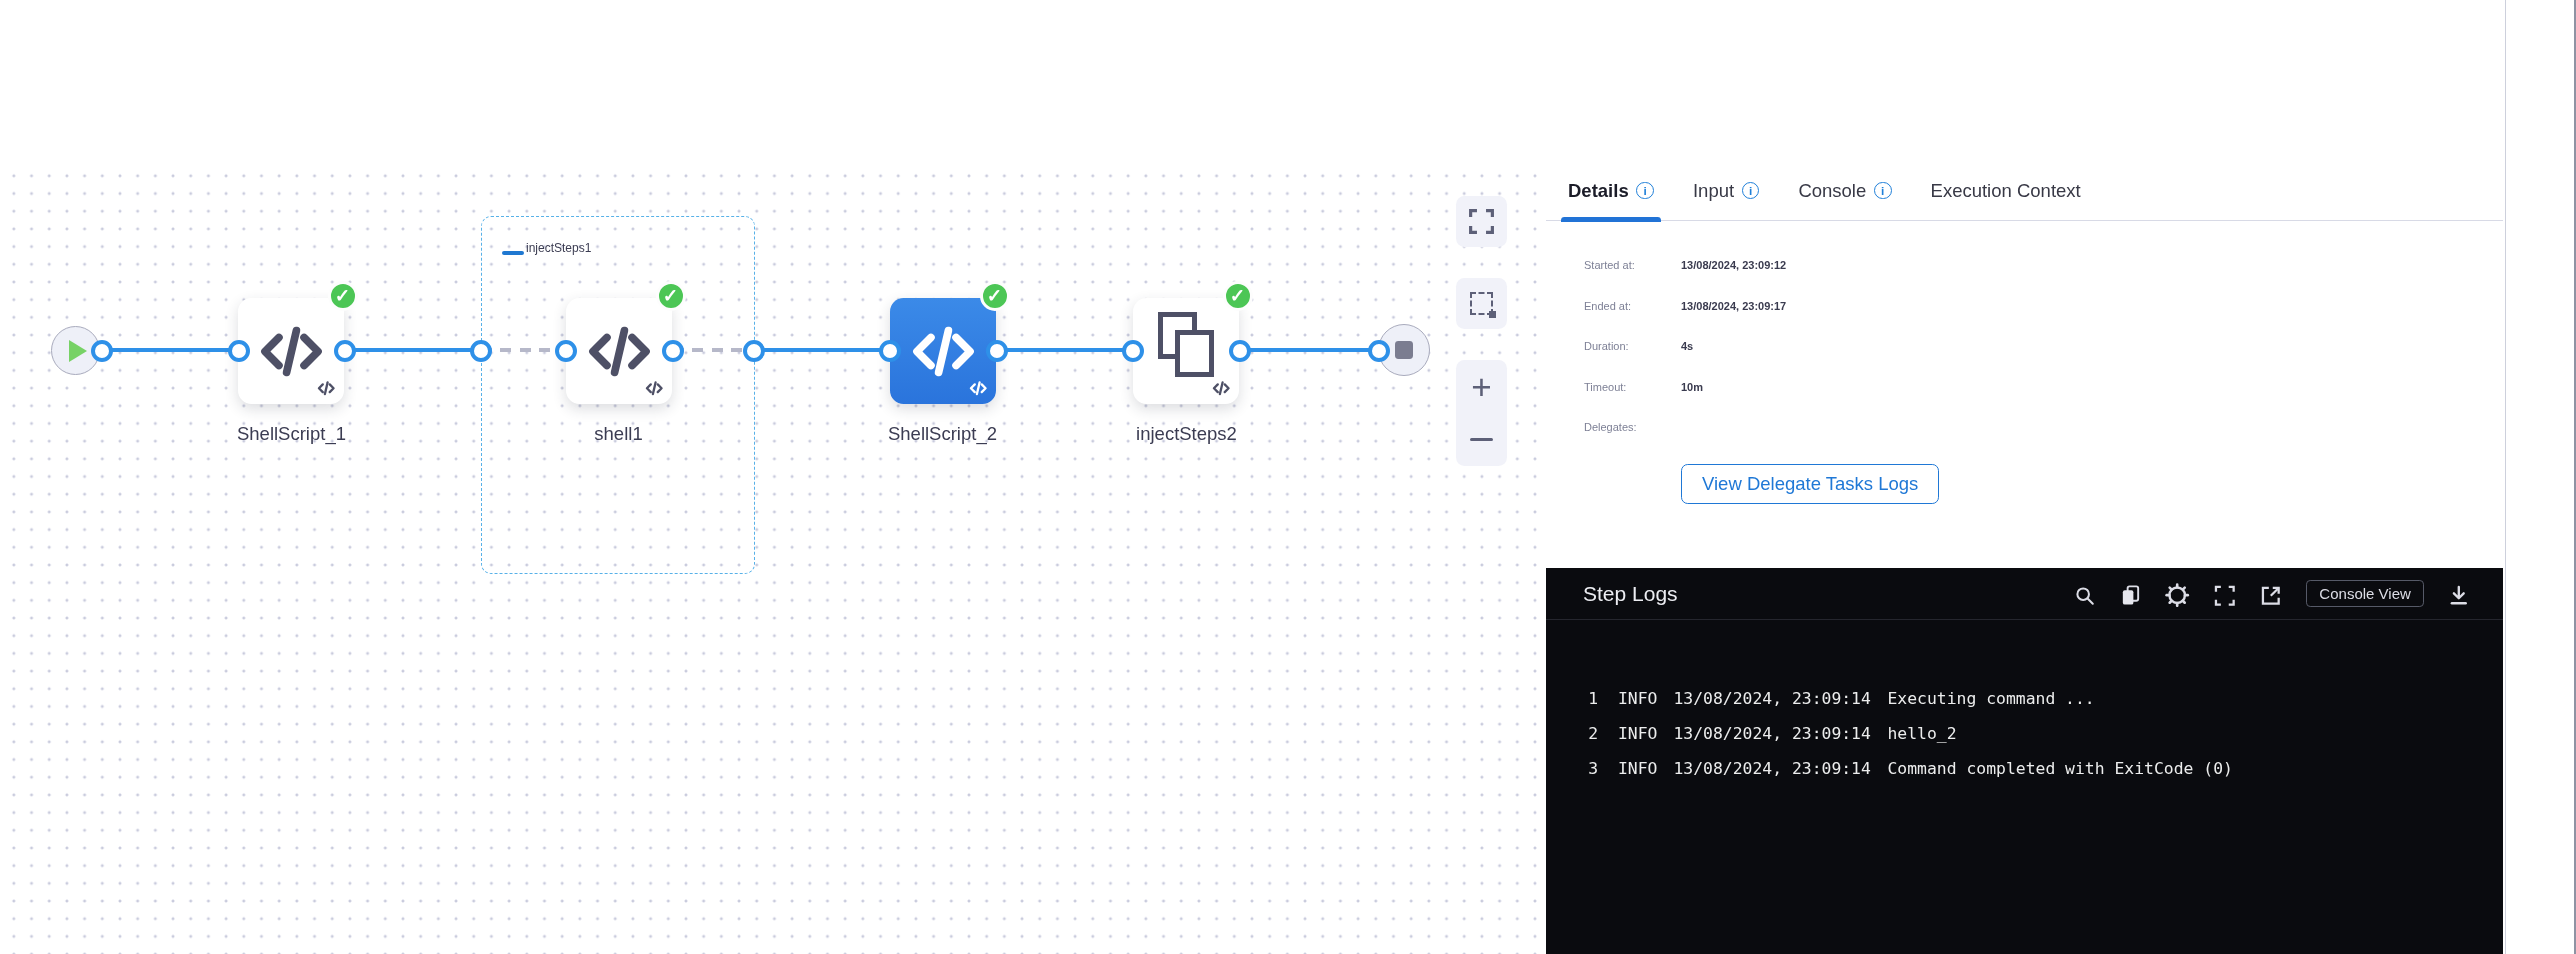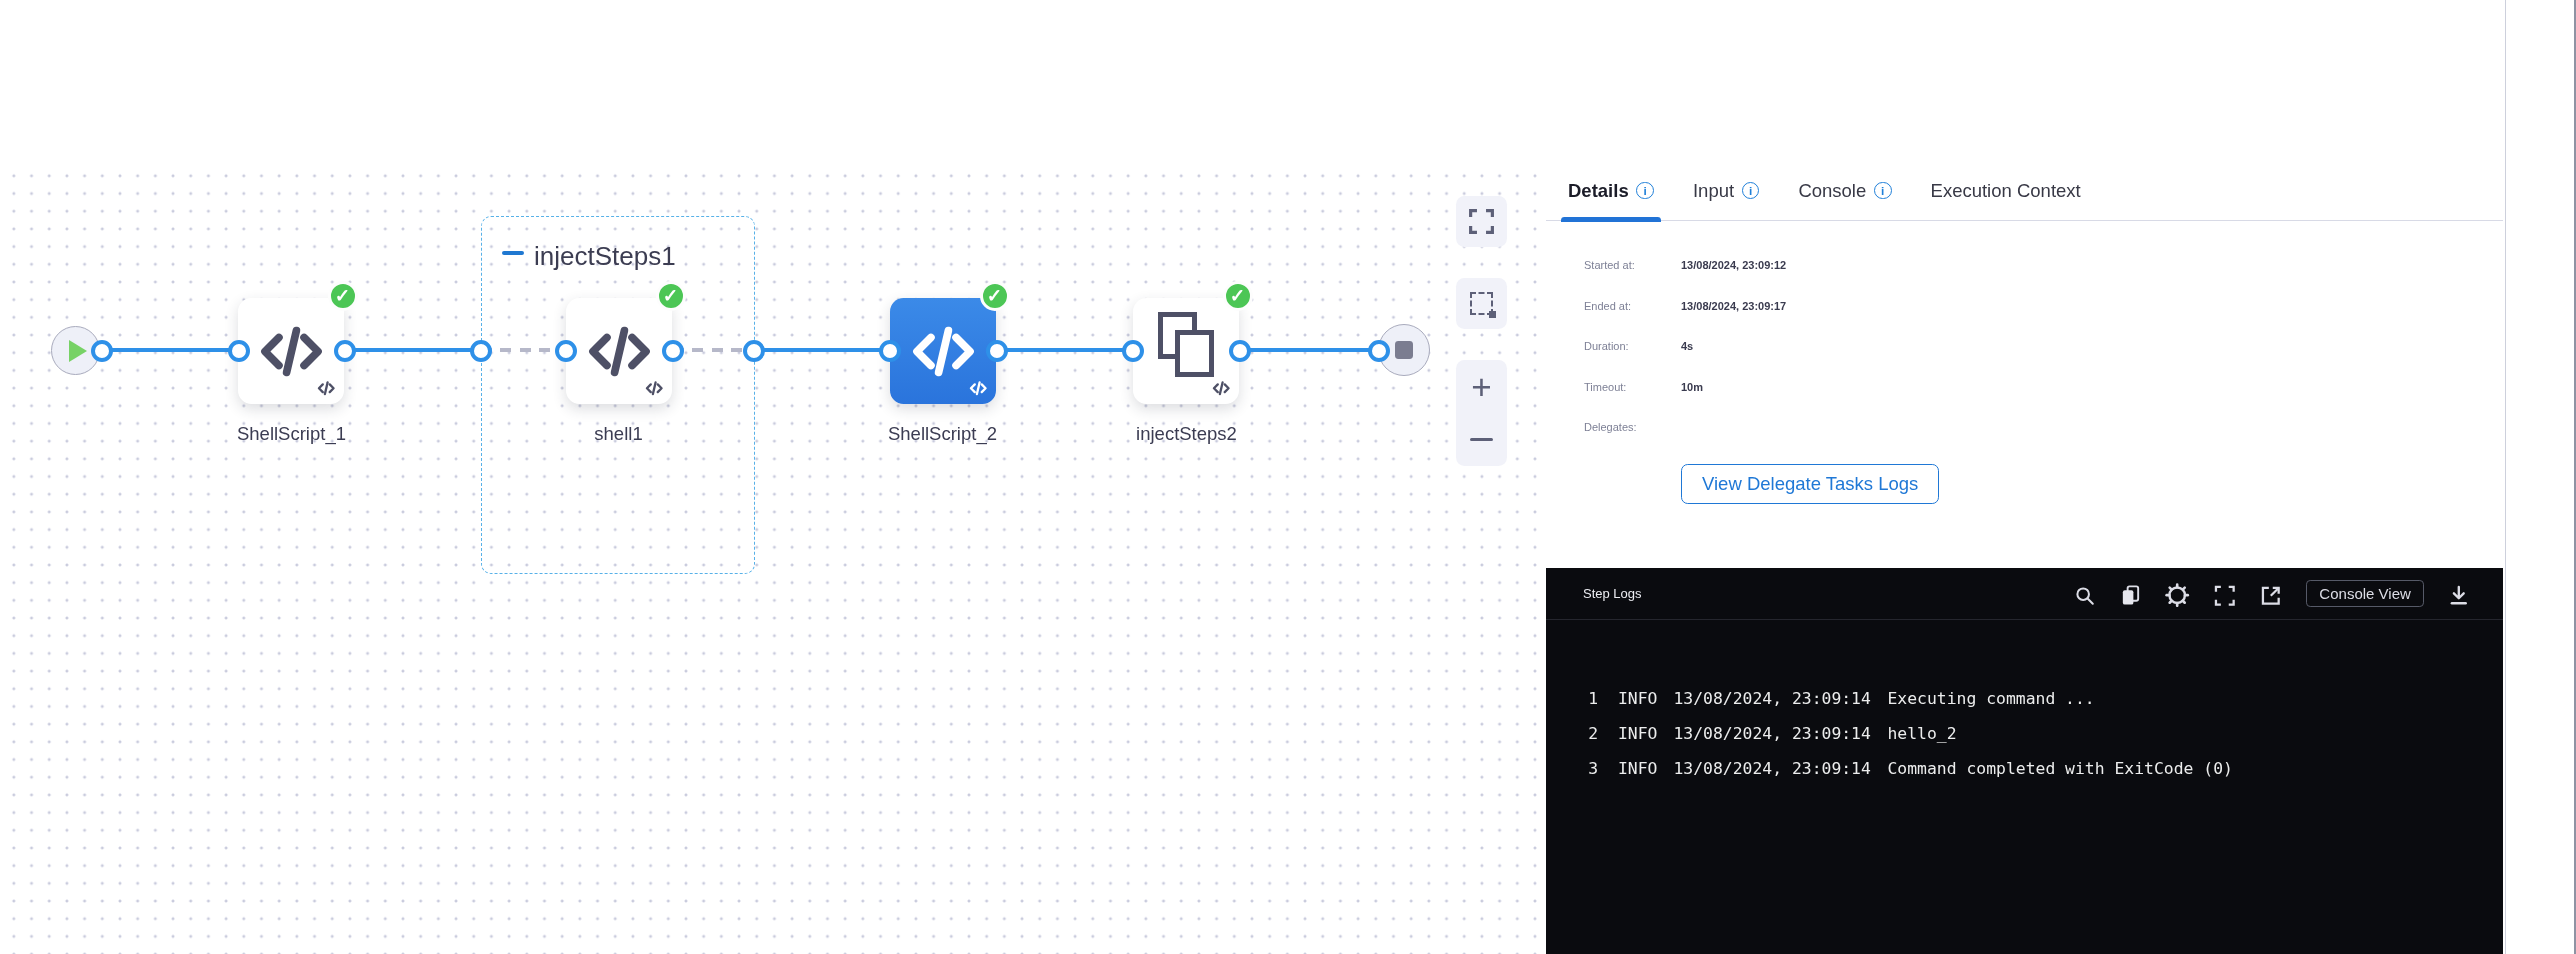--- a/index.html
+++ b/index.html
@@ -42,21 +42,21 @@
     border:3.4px solid #fdfdfd; color:#fff; font-size:18.5px; font-weight:bold; display:flex; align-items:center; justify-content:center; z-index:5; }
 
   .copy-squares { position:relative; width:57px; height:66px; }
   .copy-squares .back { position:absolute; left:0; top:0; width:39px; height:47px; border:5px solid #4e5066; background:transparent; }
   .copy-squares .front { position:absolute; left:17.7px; top:17.7px; width:39px; height:47px; border:5px solid #4e5066; background:#fff; }
 
   .node-label { position:absolute; top:261px; width:219px; text-align:center; font-size:18.5px; color:#3b3c52; z-index:3; }
 
   .group-box { position:absolute; left:481px; top:54px; width:274px; height:358px; border:1.7px dashed #57b1e8; border-radius:10px; z-index:1; }
   .group-minus { position:absolute; left:20px; top:34px; width:22px; height:4.2px; background:#1f78d1; border-radius:2.5px; cursor:pointer; }
-  .group-label { position:absolute; left:52px; top:23.6px; font-size:26px; color:#3c3d52; }
+  .group-label { position:absolute; left:44px; top:23.6px; font-size:12px; color:#3c3d52; }
 
   .canvas-btn { position:absolute; left:1456px; width:51px; background:#f1f2f9; border-radius:8.4px; display:flex; flex-direction:column;
     align-items:center; justify-content:center; z-index:6; cursor:pointer; }
   .canvas-btn svg { display:block; }
   .sel-square { width:23.6px; height:23.6px; border:2.5px dashed #5d6078; position:relative; }
   .sel-square .handle { position:absolute; right:-5px; bottom:-5px; width:7.6px; height:7.6px; background:#5d6078; }
   .zoom-pill { position:absolute; left:1456px; top:198px; width:51px; height:106px; background:#f1f2f9; border-radius:8.4px;
     display:flex; flex-direction:column; z-index:6; }
   .zoom-half { flex:1; display:flex; align-items:center; justify-content:center; cursor:pointer; color:#5d6078; }
   .plus-glyph { font-size:35px; font-weight:300; line-height:1; }
@@ -75,21 +75,21 @@
   .d-row { display:flex; margin-bottom:22px; font-size:11px; line-height:18.5px; }
   .d-label { width:97px; color:#7e8196; flex:none; }
   .d-value { font-weight:bold; color:#3a3b4f; max-width:505px; }
   .d-link { color:#1f78d6; font-weight:normal; cursor:pointer; }
   .delegate-btn { margin:5px 0 0 97px; display:inline-block; padding:8.4px 20px; border:1.7px solid #1f78d6; border-radius:6.7px;
     color:#1f78d6; font-size:18.5px; background:#fff; cursor:pointer; font-family:"Liberation Sans", sans-serif; }
 
   
   .log-panel { position:absolute; left:1546px; top:568px; width:957px; height:386px; background:#0a0b0f; }
   .log-header { display:flex; align-items:center; height:52px; padding:0 32px 0 37px; border-bottom:1.7px solid #25262e; }
-  .log-title { font-size:13px; color:#ecedf2; flex:none; }
+  .log-title { font-size:21px; color:#ecedf2; flex:none; }
   .log-spacer { flex:1; }
   .log-icons { display:flex; align-items:flex-end; gap:23px; }
   .log-icons svg { display:block; cursor:pointer; }
   .console-btn { border:1.7px solid #565a68; border-radius:4.2px; color:#dcdde6; font-size:15px; padding:4.2px 12.6px; background:transparent;
     cursor:pointer; font-family:"Liberation Sans", sans-serif; white-space:nowrap; }
   .log-body { padding:61px 0 0 35px; font-family:"DejaVu Sans Mono", monospace; font-size:16.4px; color:#eceded; }
   .log-line { display:flex; height:35px; align-items:center; }
   .log-num { width:17px; text-align:right; flex:none; }
   .log-lvl { margin-left:20px; width:37px; flex:none; }
   .log-time { margin-left:18.5px; width:148px; flex:none; white-space:nowrap; }

